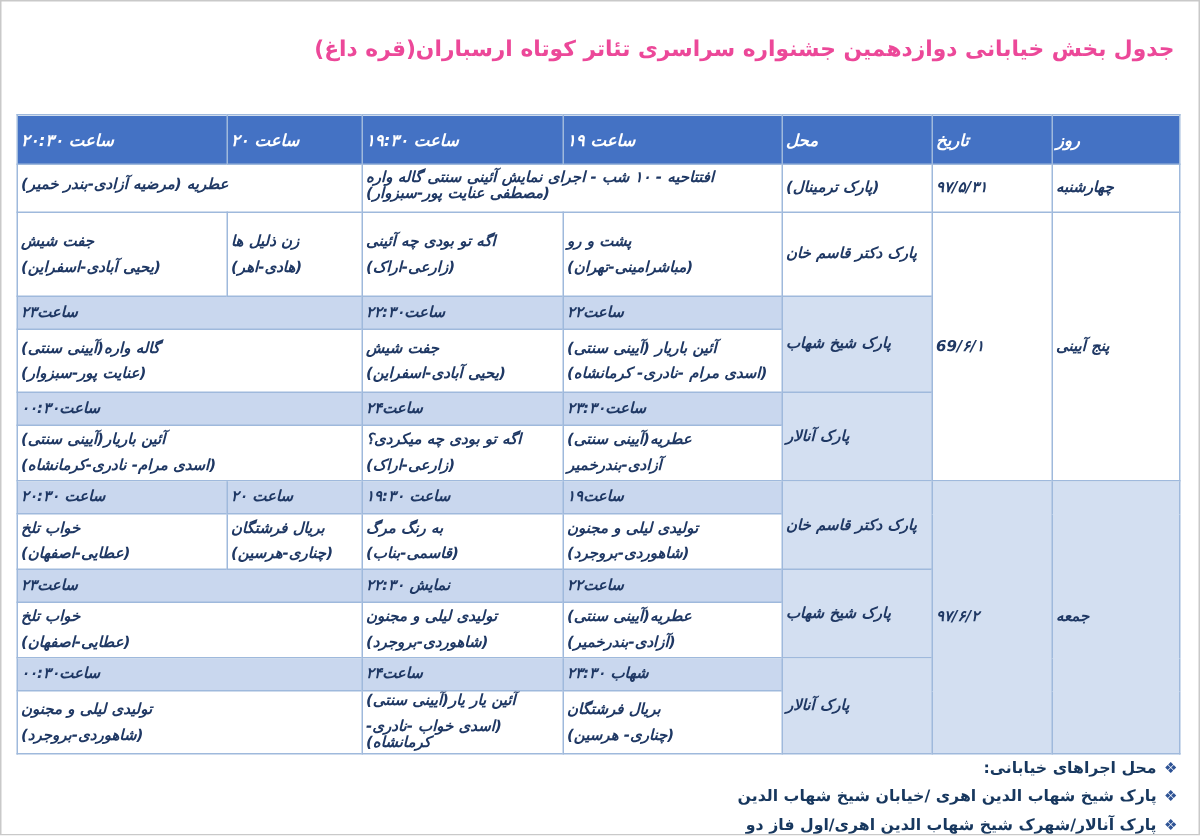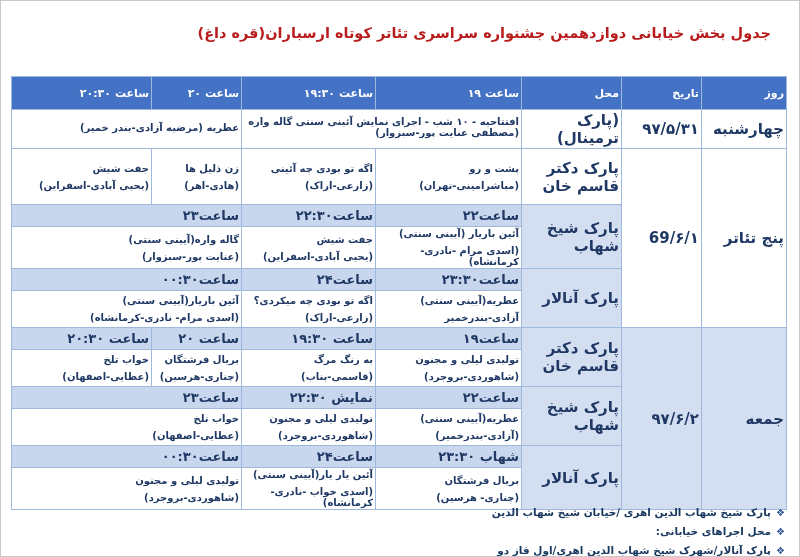--- a/index.html
+++ b/index.html
@@ -9,41 +9,41 @@
     --white:#FFFFFF;
   }
   *{box-sizing:border-box; margin:0; padding:0;}
   html,body{background:#fff;}
   body{font-family:"DejaVu Sans", sans-serif; color:var(--text);}
   .page{
     position:relative; width:800px; height:557px; background:#fff;
     border:1px solid #c9c9c9; overflow:hidden; direction:rtl;
   }
   .title{
-    position:absolute; top:24px; right:28px; left:12px;
-    text-align:right; font-size:14.5px; font-weight:bold; color:#b91c1c;
+    position:absolute; top:24px; right:16px; left:12px;
+    text-align:right; font-size:14.5px; font-weight:bold; color:#ec4899;
     letter-spacing:0;
   }
   table.sched{
     position:absolute; top:75px; right:12px;
     width:775px; border-collapse:collapse; table-layout:fixed;
     direction:rtl; font-weight:bold;
   }
   table.sched td, table.sched th{
     border:1px solid var(--border);
-    text-align:right; vertical-align:middle;
-    padding:1px 2px; overflow:hidden;
+    text-align:left; vertical-align:middle;
+    padding:1px 2px; overflow:hidden;font-style:italic;
   }
   th.hd{
     background:var(--header-bg); color:var(--header-text);
     font-size:11px; font-weight:bold; border:1px solid #7d9ed1;
   }
-  td.meta{font-size:15px; background:var(--white);}
+  td.meta{font-size:10px; background:var(--white);}
   td.lt{background:var(--light);}
-  td.time{background:var(--stripe); font-size:13px;margin-left:24px;}
+  td.time{background:var(--stripe); font-size:10px;margin-left:24px;}
   td.show{background:var(--white); font-size:10px;}
   td.show .t{display:block; margin-bottom:6px;}
   td.show .c{display:block;}
   td.show.one .t{margin-bottom:4px;}
   tr.r-hd{height:33px;}
   tr.r-wed{height:32px;}
   tr.r-thu1{height:56px;}
   tr.r-tm{height:22px;}
   tr.r-sh{height:42px;}
   tr.r-sh2{height:37px;}
@@ -90,21 +90,21 @@
       <td class="meta">(پارک ترمینال)</td>
       <td class="show one" colspan="2">
             <span class="t">افتتاحیه - ۱۰ شب - اجرای نمایش آئینی سنتی گاله واره (مصطفی عنایت پور-سبزوار)</span>
           </td>
       <td class="show one" colspan="2">
             <span class="t">عطریه (مرضیه آزادی-بندر خمیر)</span>
           </td>
     </tr>
 
     <tr class="r-thu1">
-      <td class="meta" rowspan="5">پنج تئاتر</td>
+      <td class="meta" rowspan="5">پنج آیینی</td>
       <td class="meta" rowspan="5">69/۶/۱</td>
       <td class="meta">پارک دکتر قاسم خان</td>
       <td class="show">
             <span class="t">پشت و رو</span>
             <span class="c">(مباشرامینی-تهران)</span>
           </td>
       <td class="show">
             <span class="t">اگه تو بودی چه آئینی</span>
             <span class="c">(زارعی-اراک)</span>
           </td>
@@ -231,18 +231,18 @@
           </td>
       <td class="show" colspan="2">
             <span class="t">تولیدی لیلی و مجنون</span>
             <span class="c">(شاهوردی-بروجرد)</span>
           </td>
     </tr>
   </tbody>
     </table>
 
   <div class="foot">
+    <div class="row"><span class="b">❖</span><span>محل اجراهای خیابانی:</span></div>
     <div class="row"><span class="b">❖</span><span>پارک شیخ شهاب الدین اهری /خیابان شیخ شهاب الدین</span></div>
-    <div class="row"><span class="b">❖</span><span>محل اجراهای خیابانی:</span></div>
     <div class="row"><span class="b">❖</span><span>پارک آنالار/شهرک شیخ شهاب الدین اهری/اول فاز دو</span></div>
   </div>
 
 </div>
 
 </body></html>

